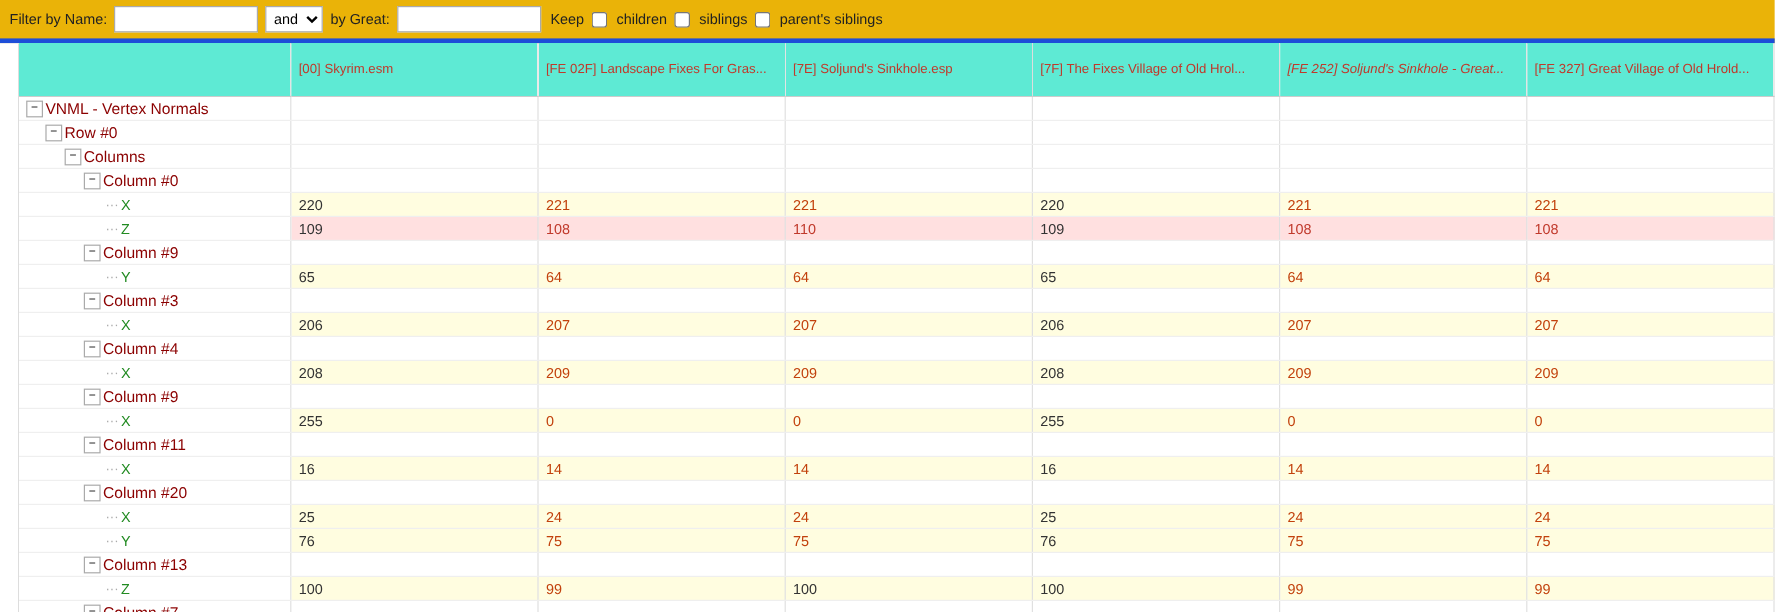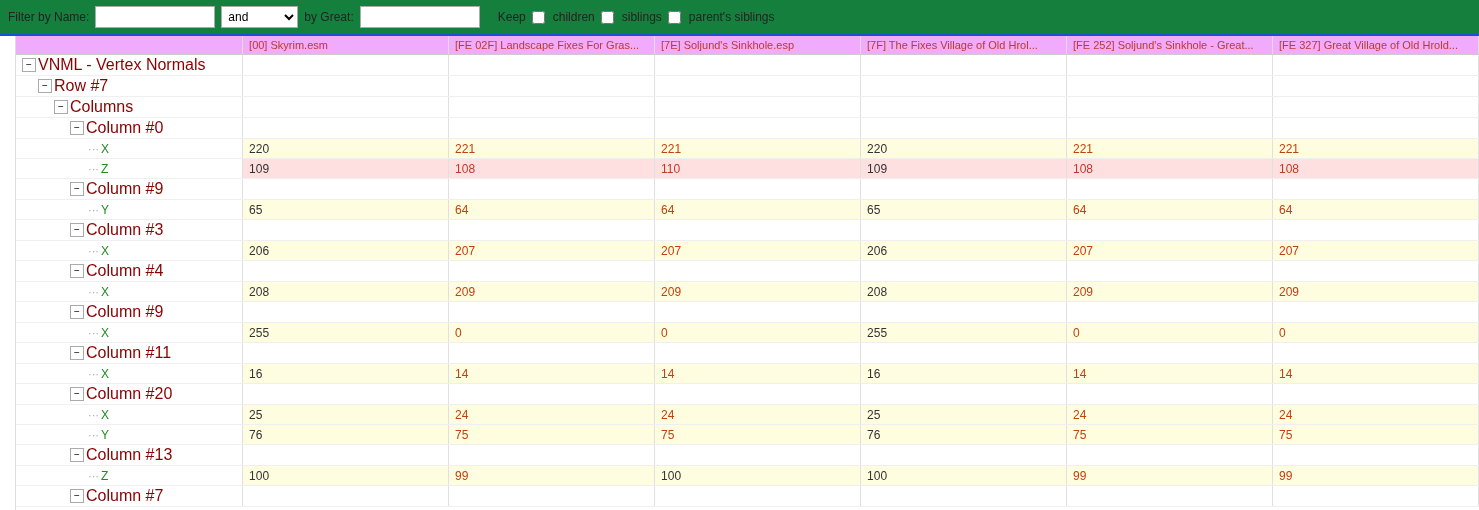--- a/index.html
+++ b/index.html
@@ -3,40 +3,40 @@
   <meta charset="utf-8">
   <style>
     * { box-sizing: border-box; margin: 0; padding: 0; }
     body { font-family: 'Segoe UI', Tahoma, sans-serif; font-size: 12px; background: #fff; overflow: hidden; }
 
     .toolbar {
       display: flex;
       align-items: center;
       gap: 6px;
       padding: 4px 8px;
-      background: #15803d;
-      border-bottom: 2px solid #1d4ed8;
+      background: #eab308;
+      border-bottom: 4px solid #1d4ed8;
       height: 36px;
     }
     .toolbar label { font-size: 12px; color: #222; white-space: nowrap; }
     .toolbar input[type="text"] {
       border: 1px solid #aaa;
       padding: 2px 4px;
       font-size: 12px;
       height: 22px;
       background: #fff;
     }
     .toolbar select {
       border: 1px solid #aaa;
       padding: 2px 2px;
       font-size: 12px;
       height: 22px;
       background: #fff;
     }
-    .toolbar .keep-label { margin-left: 12px; }
+    .toolbar .keep-label { margin-left: 2px; }
     .toolbar input[type="checkbox"] { margin-right: 2px; }
 
     .main-container {
       display: flex;
       height: calc(510px - 36px);
       overflow: hidden;
     }
 
     .left-sidebar {
       width: 16px;
@@ -54,24 +54,24 @@
 
     table {
       border-collapse: collapse;
       width: 100%;
       min-width: 1400px;
     }
 
     thead tr th {
       position: sticky;
       top: 0;
-      background: #f0abfc;
+      background: #5eead4;
       border-bottom: 1px solid #ccc;
       border-right: 1px solid #ddd;
-      padding: 3px 6px;
+      padding: 16px 6px;
       text-align: left;
       font-weight: normal;
       font-size: 11px;
       color: #c0392b;
       white-space: nowrap;
       z-index: 10;
       min-width: 200px;
     }
     thead tr th:first-child {
       min-width: 220px;
@@ -110,21 +110,21 @@
       font-size: 10px;
       cursor: pointer;
       margin-right: 2px;
       flex-shrink: 0;
     }
 
     .tree-indent { display: inline-block; flex-shrink: 0; }
 
     .node-label {
       color: #8B0000;
-      font-size: 16px;
+      font-size: 13px;
     }
     .leaf-label {
       color: #228B22;
       font-size: 12px;
     }
     .dash-connector {
       color: #aaa;
       font-size: 11px;
       margin-right: 2px;
     }
@@ -143,21 +143,21 @@
     ::-webkit-scrollbar-track { background: #f5f5f5; }
     ::-webkit-scrollbar-thumb { background: #ccc; border: 1px solid #bbb; }
   </style>
 </head>
 <body>
 
 <div>
   <div class="toolbar">
     <label>Filter by Name:</label>
     <input type="text" style="width: 120px;" placeholder="">
-    <select style="width:77px;">
+    <select style="width:48px;">
       <option>and</option>
       <option>or</option>
       <option>not</option>
     </select>
     <label>by Great:</label>
     <input type="text" style="width: 120px;" placeholder="">
     <label class="keep-label">Keep</label>
     <input type="checkbox" id="cb-children" style="">
     <label for="cb-children">children</label>
     <input type="checkbox" id="cb-siblings" style="">
@@ -171,21 +171,21 @@
   <div class="left-sidebar"></div>
   <div class="content">
     <table>
       <thead>
         <tr>
           <th style="min-width:220px;"></th>
           <th style="color:#c0392b;">[00] Skyrim.esm</th>
           <th style="color:#c0392b;">[FE 02F] Landscape Fixes For Gras...</th>
           <th style="color:#c0392b;">[7E] Soljund's Sinkhole.esp</th>
           <th style="color:#c0392b;">[7F] The Fixes Village of Old Hrol...</th>
-          <th style="color:#c0392b;">[FE 252] Soljund's Sinkhole - Great...</th>
+          <th style="color:#c0392b;font-style:italic;">[FE 252] Soljund's Sinkhole - Great...</th>
           <th style="color:#c0392b;">[FE 327] Great Village of Old Hrold...</th>
         </tr>
       </thead>
       <tbody id="table-body">
       <tr>
             <td class="tree-col">
               <div class="tree-cell">
                 <span class="expand-icon">−</span>
                 <span class="node-label">VNML - Vertex Normals</span>
               </div>
@@ -195,21 +195,21 @@
             <td></td>
             <td></td>
             <td></td>
             <td></td>
           </tr>
           <tr>
             <td class="tree-col">
               <div class="tree-cell">
                 <span class="tree-indent" style="width: 16px;"></span>
                 <span class="expand-icon">−</span>
-                <span class="node-label">Row #7</span>
+                <span class="node-label">Row #0</span>
               </div>
             </td>
             <td></td>
             <td></td>
             <td></td>
             <td></td>
             <td></td>
             <td></td>
           </tr>
           <tr>

